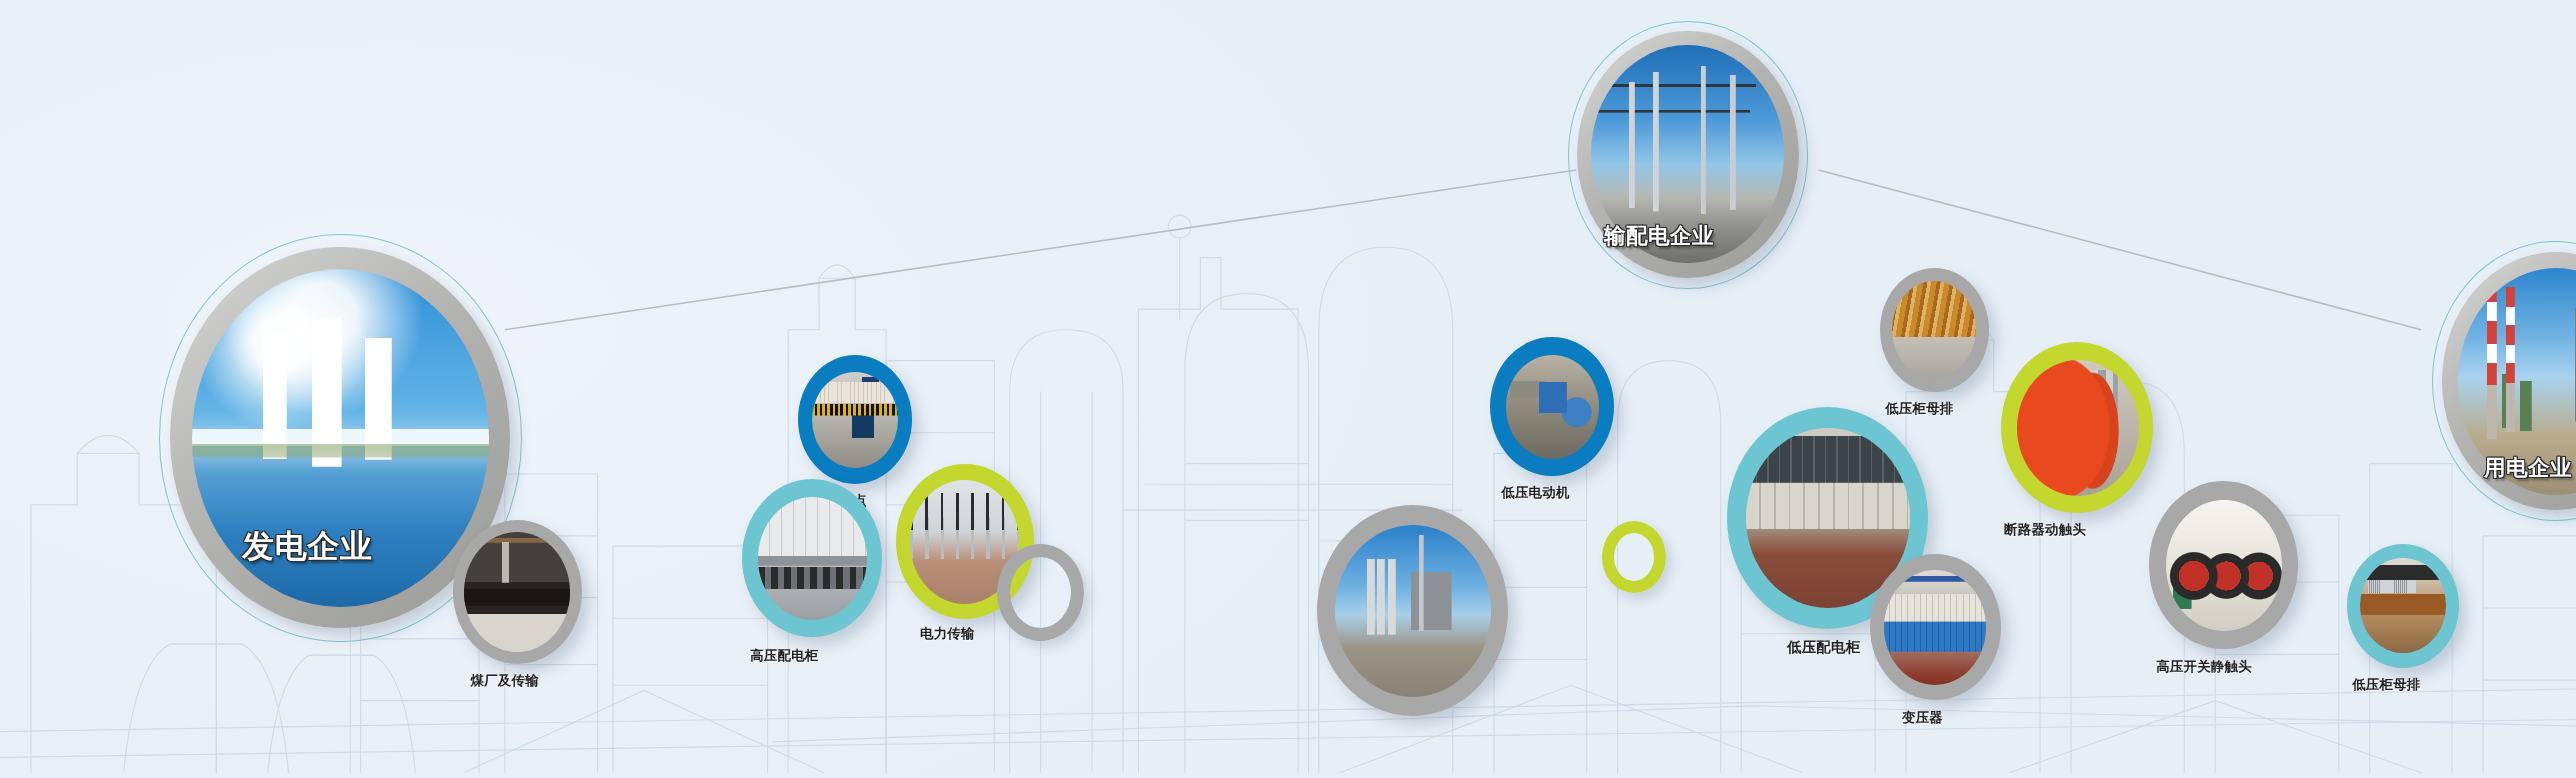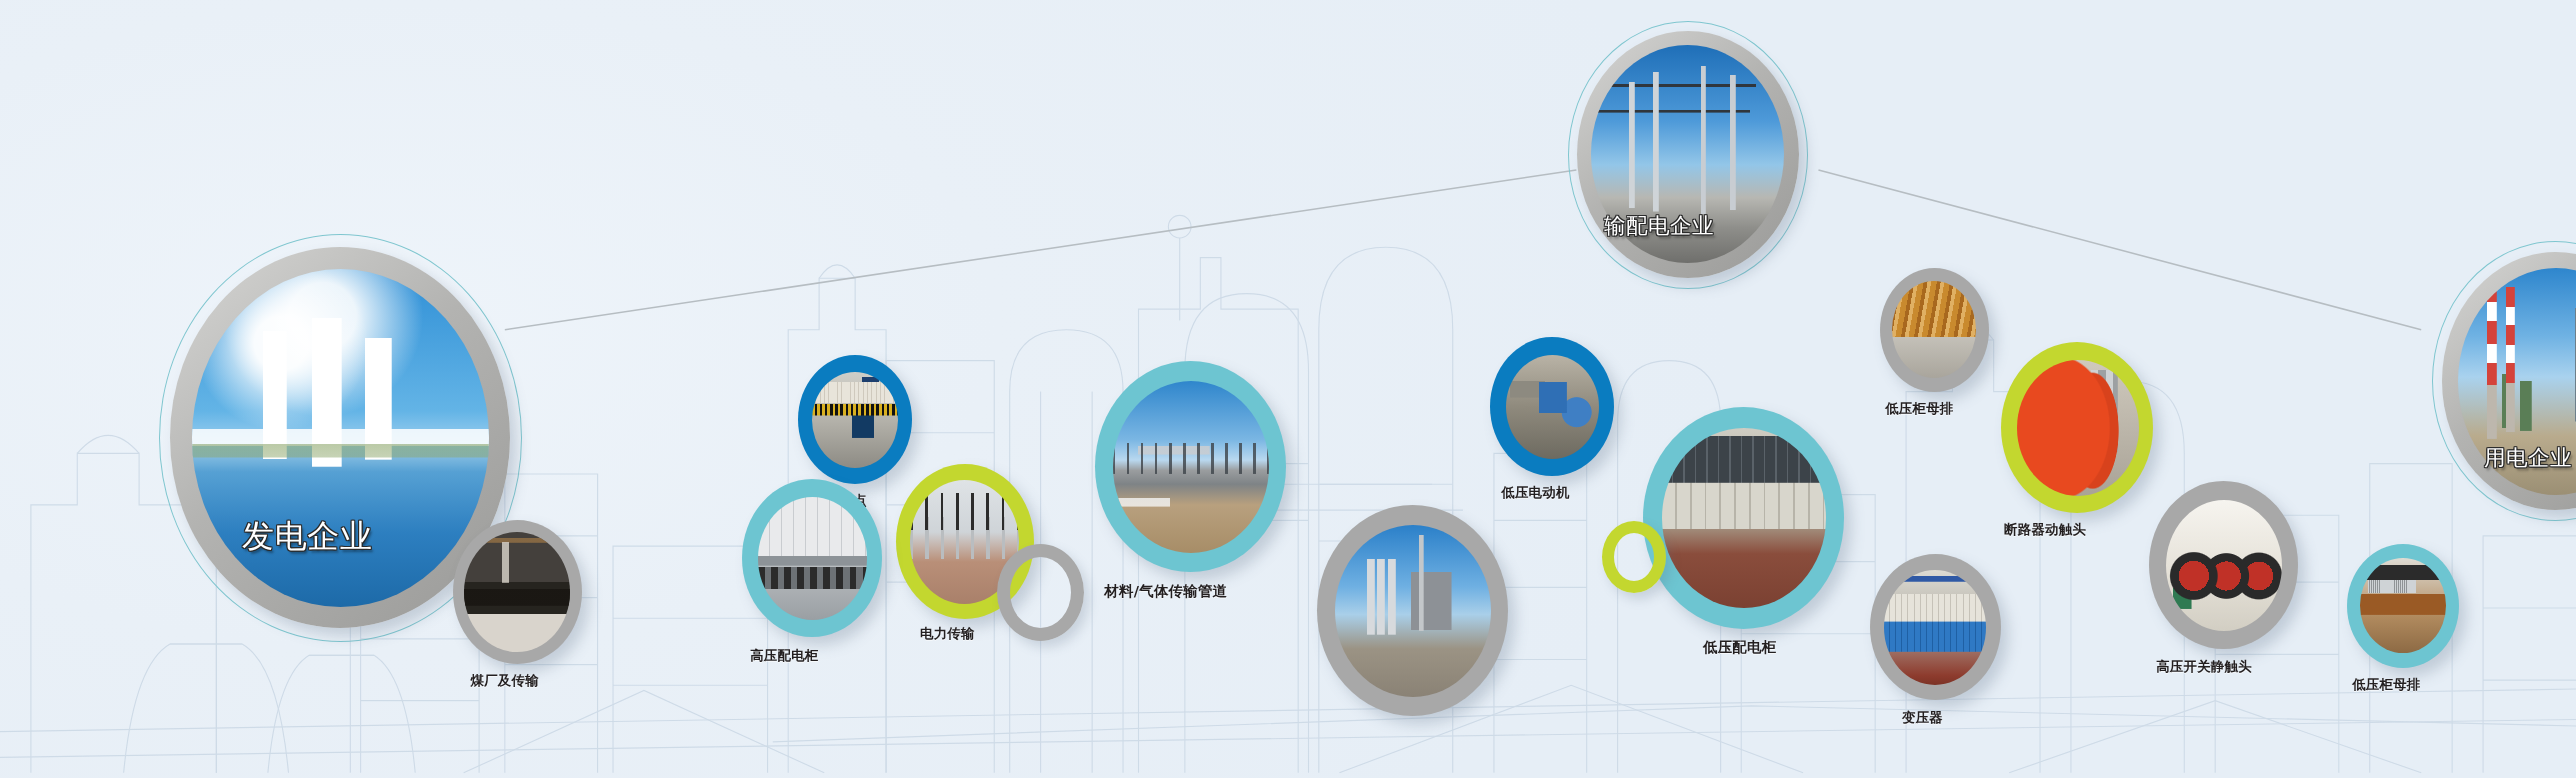--- a/index.html
+++ b/index.html
@@ -53,21 +53,22 @@
   .hub .ring{
     background:linear-gradient(140deg,#d6d6d4 0%,#b3b3b1 45%,#9a9a98 100%);
   }
   .hub .cap{
     color:#ffffff;
     -webkit-text-stroke:0px;
     text-shadow:
       1px 0 0 #2b2b2b,-1px 0 0 #2b2b2b,0 1px 0 #2b2b2b,0 -1px 0 #2b2b2b,
       1px 1px 0 #2b2b2b,-1px 1px 0 #2b2b2b,1px -1px 0 #2b2b2b,-1px -1px 0 #2b2b2b,
       2.1px 2.6px 2.6px rgba(0,0,0,.45);
-    font-weight:normal;
+    font-weight:bold;
+    margin-top:10px;
   }
 
   
   .deco{position:absolute;border-radius:50%;box-sizing:border-box;
         box-shadow:5.2px 6.2px 10.3px rgba(90,110,130,.22);}
 
   
   .ph-powerplant{
     background:
       radial-gradient(circle at 30% 22%, rgba(255,255,255,.95) 0 8%, rgba(255,255,255,0) 26%),
@@ -350,39 +351,34 @@
   </div>
 
   <div class="deco" style="left:997px;top:544px;width:87px;height:97px;border:13.4px solid #a8a8a8;"></div>
 
   <div class="node" style="left:742px;top:479px;width:140px;height:158px;">
     <div class="ring" style="width:140px;height:158px;background:#6dc5d1;"></div>
     <div class="photo ph-lvdrawer" style="left:15.5px;top:17.5px;width:109px;height:123px;"></div>
     <div class="cap" style="left:8.2px;top:168px;font-size:13.4px;">高压配电柜</div>
   </div>
 
-  <div class="node" style="left:1095px;top:361px;width:191px;height:211px;">
-    <div class="ring" style="width:191px;height:211px;background:#6dc5d1;"></div>
-    <div class="photo ph-pipe" style="left:17.5px;top:19.6px;width:156px;height:172px;"></div>
-    <div class="cap" style="left:9.3px;top:221px;font-size:14.4px;">材料/气体传输管道</div>
-  </div>
 
   <div class="node" style="left:1317px;top:505px;width:191px;height:211px;">
     <div class="ring" style="width:191px;height:211px;background:#a8a8a8;"></div>
     <div class="photo ph-chemplant" style="left:17.5px;top:19.6px;width:156px;height:172px;"></div>
   </div>
 
 
   <div class="node" style="left:1490px;top:337px;width:124px;height:139px;">
     <div class="ring" style="width:124px;height:139px;background:#0a7cc0;"></div>
     <div class="photo ph-lvmotor" style="left:15.5px;top:17.5px;width:93px;height:104px;"></div>
     <div class="cap" style="left:11.3px;top:147px;font-size:13.4px;">低压电动机</div>
   </div>
 
-  <div class="node" style="left:1643px;top:407px;width:201px;height:222px;">
+  <div class="node" style="left:1727px;top:407px;width:201px;height:222px;">
     <div class="ring" style="width:201px;height:222px;background:#6dc5d1;"></div>
     <div class="photo ph-lvdist" style="left:18.5px;top:20.6px;width:164px;height:180px;"></div>
     <div class="cap" style="left:60px;top:231px;font-size:14.4px;">低压配电柜</div>
   </div>
 
   <div class="deco" style="left:1602px;top:521px;width:64px;height:72px;border:12.4px solid #c3d72f;"></div>
 
   <div class="node" style="left:1880px;top:268px;width:109px;height:124px;">
     <div class="ring" style="width:109px;height:124px;background:#a8a8a8;"></div>
     <div class="photo ph-busbar" style="left:12.4px;top:13.4px;width:84px;height:97px;"></div>

